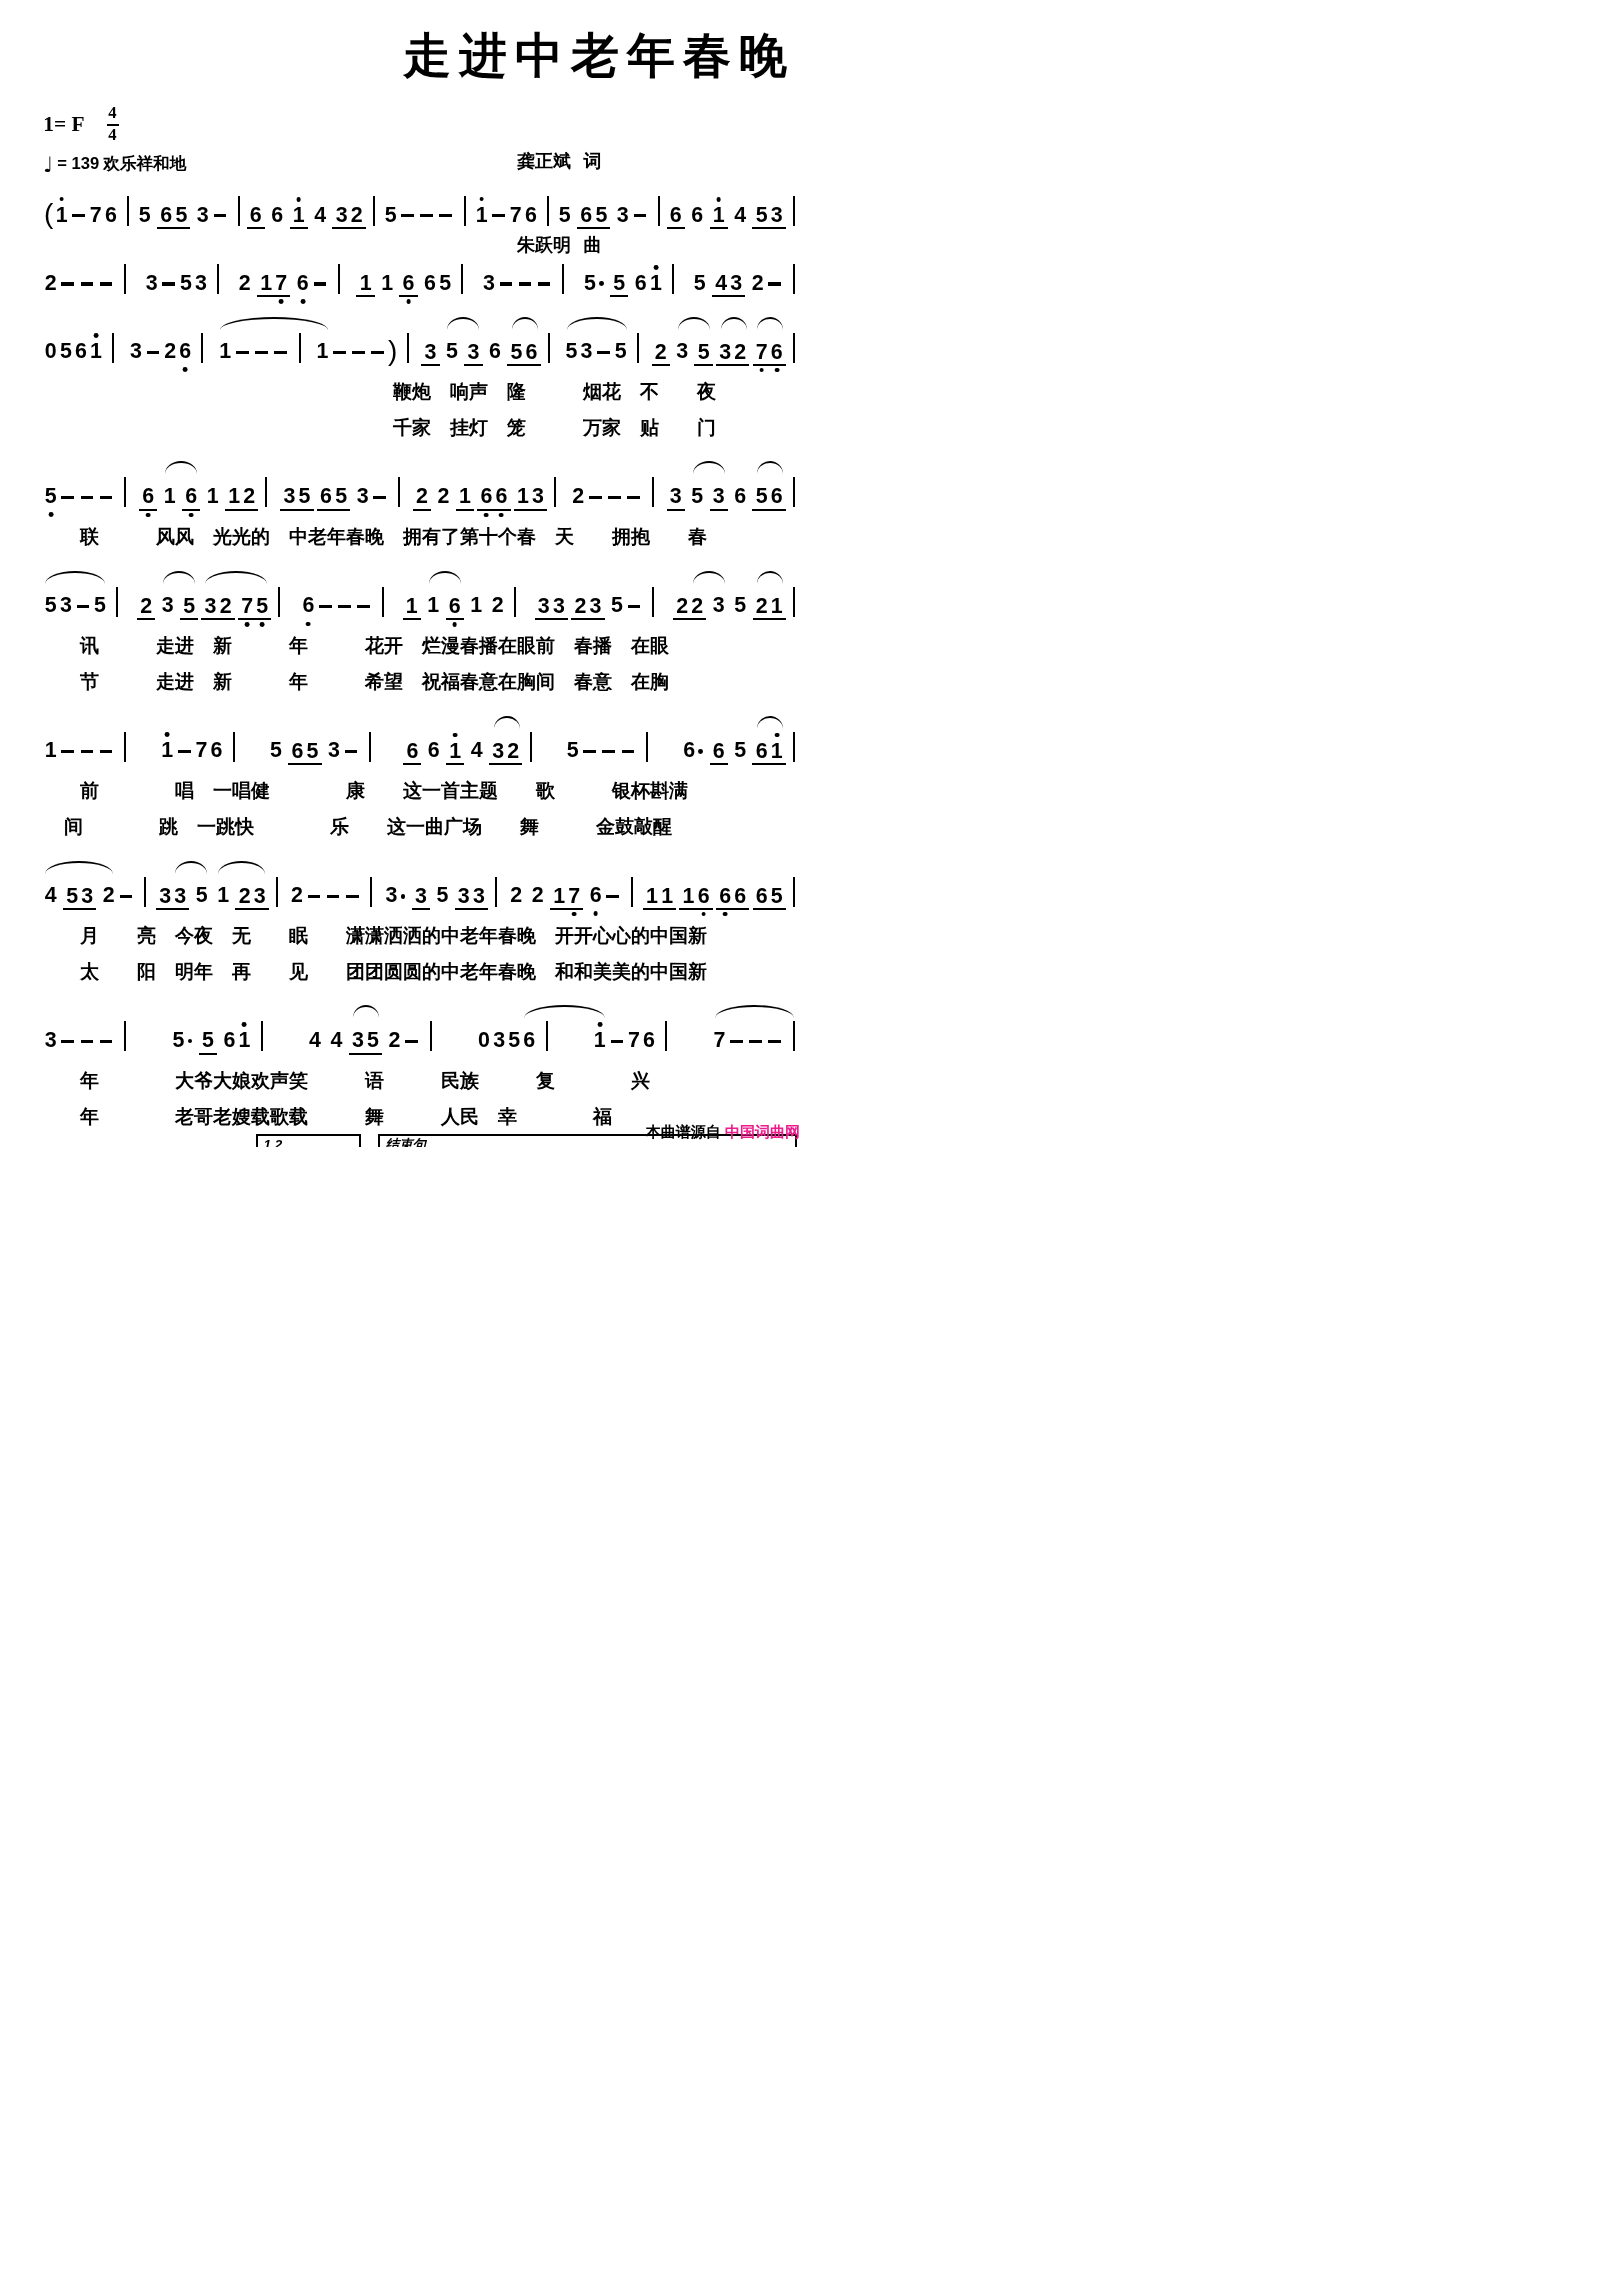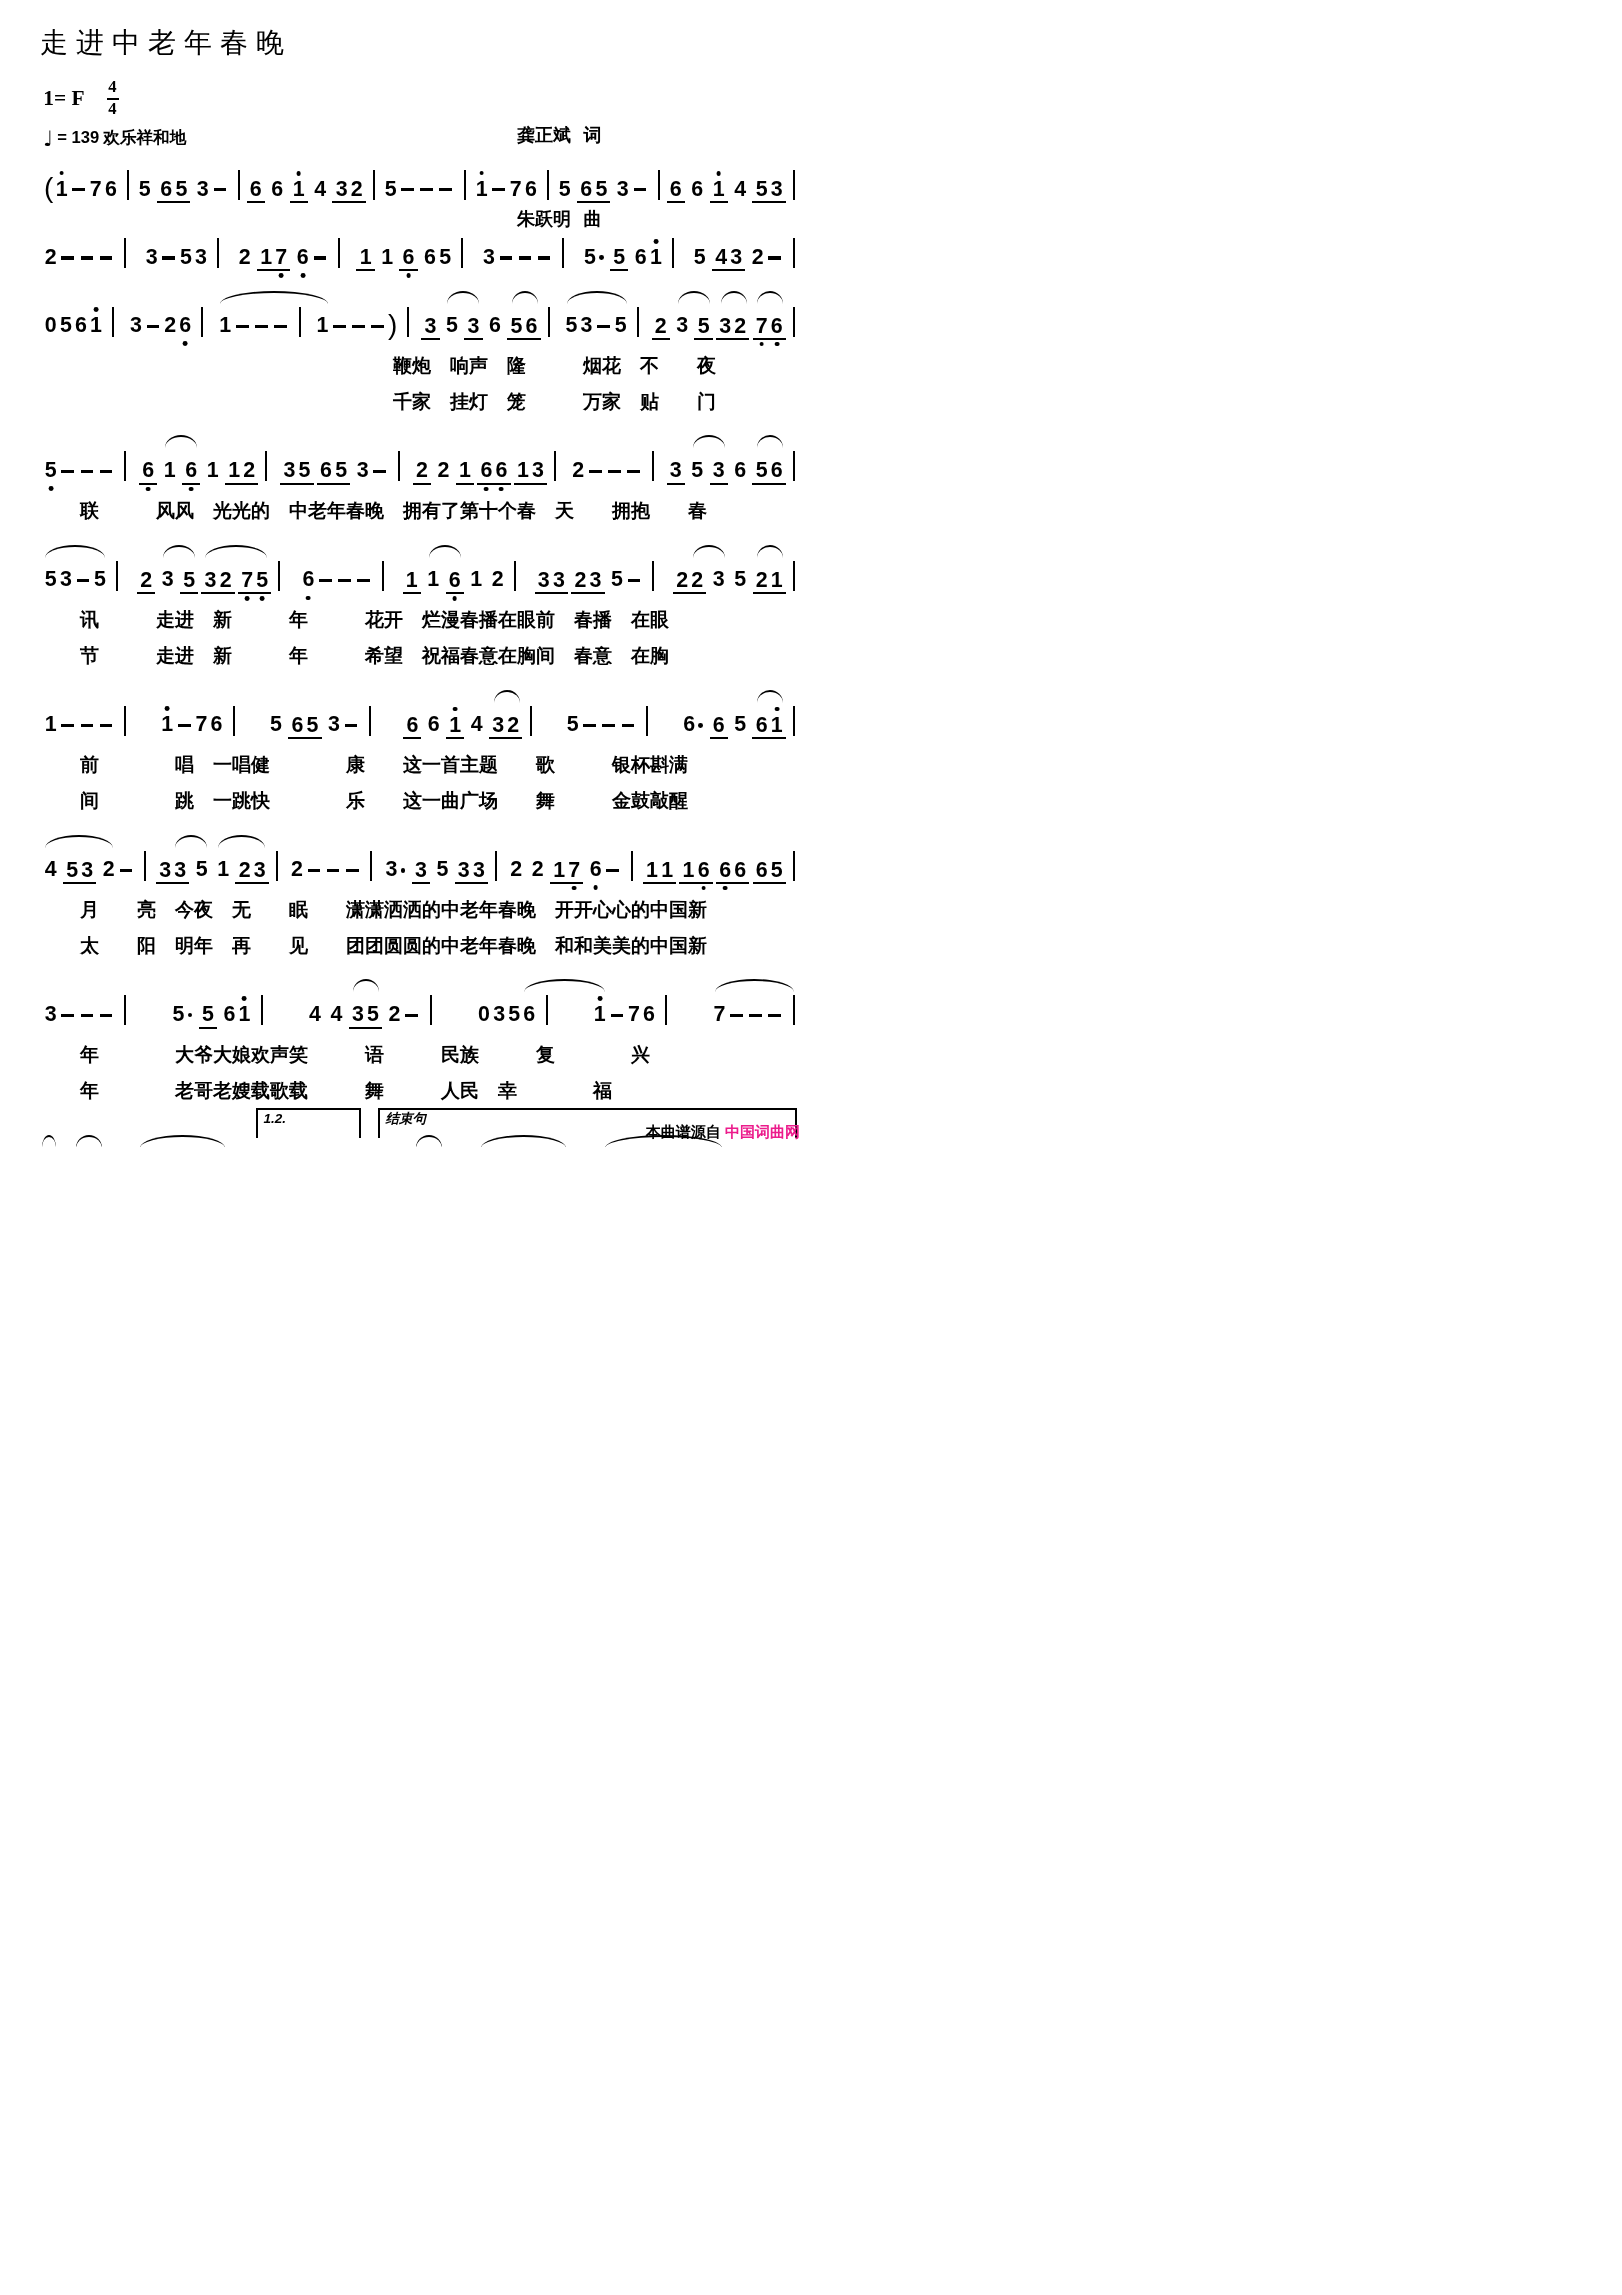--- a/index.html
+++ b/index.html
@@ -1,18 +1,18 @@
 <!DOCTYPE html>
 <html style="font-size:12.7px"><head>
 <meta charset="utf-8">
 <style>
   html,body{margin:0;padding:0;background:#fff;}
   body{width:811px;height:1147px;position:relative;color:#000;font-family:"Liberation Sans",sans-serif;overflow:hidden;}
   .content{padding:0 16px 0 40px;}
-  .title{text-align:left;font-family:"DejaVu Serif",serif;font-weight:400;font-size:28px;letter-spacing:8px;margin-top:24px;}
+  .title{text-align:right;font-family:"DejaVu Serif",serif;font-weight:700;font-size:48px;letter-spacing:8px;margin-top:24px;}
   .header{position:relative;height:76px;margin-top:4.8px;}
   .keyblock{position:absolute;left:3.2px;top:12.7px;}
   .keysig{display:flex;align-items:center;gap:22px;font-weight:700;font-size:21.4px;font-family:"Liberation Serif",serif;}
   .frac{display:inline-flex;flex-direction:column;align-items:center;line-height:1;font-size:16.6px;font-weight:700;}
   .fbar{width:12px;height:2px;background:#000;margin:1.6px 0;}
   .tempo{display:flex;align-items:center;gap:4px;font-weight:700;font-size:16.6px;margin-top:8px;}
   .tempo .glyph{font-size:21.4px;font-family:"DejaVu Sans",sans-serif;font-weight:400;}
   .credits{position:absolute;left:457px;top:-1.6px;font-size:18px;line-height:1.55;font-family:"DejaVu Serif",serif;font-weight:600;white-space:pre;margin-left:20px;}
   
   .system{position:relative;}
@@ -633,21 +633,21 @@
             <span class="grp u">
               <span class="tok">6</span>
               <span class="tok">1<i class="od up"></i></span>
             </span>
             <span class="bar"></span>
           </div>
           <div class="tie" style="left: 454px; width: 26px; top: 8px;"></div>
           <div class="tie" style="left: 717px; width: 26px; top: 8px;"></div>
         </div>
         <div class="lyric" style="margin-left: 40px;">前　　　　唱　一唱健　　　　康　　这一首主题　　歌　　　银杯斟满</div>
-        <div class="lyric" style="margin-left: 40px;">间　　　　跳　一跳快　　　　乐　　这一曲广场　　舞　　　金鼓敲醒</div>
+        <div class="lyric" style="margin-left: 24px;">间　　　　跳　一跳快　　　　乐　　这一曲广场　　舞　　　金鼓敲醒</div>
       </div>
       <div class="system" style="margin-top: 12.7px;">
         <div class="note-line">
           <div class="measure">
             <span class="grp">
               <span class="tok">4</span>
             </span>
             <span class="grp u">
               <span class="tok">5</span>
               <span class="tok">3</span>

